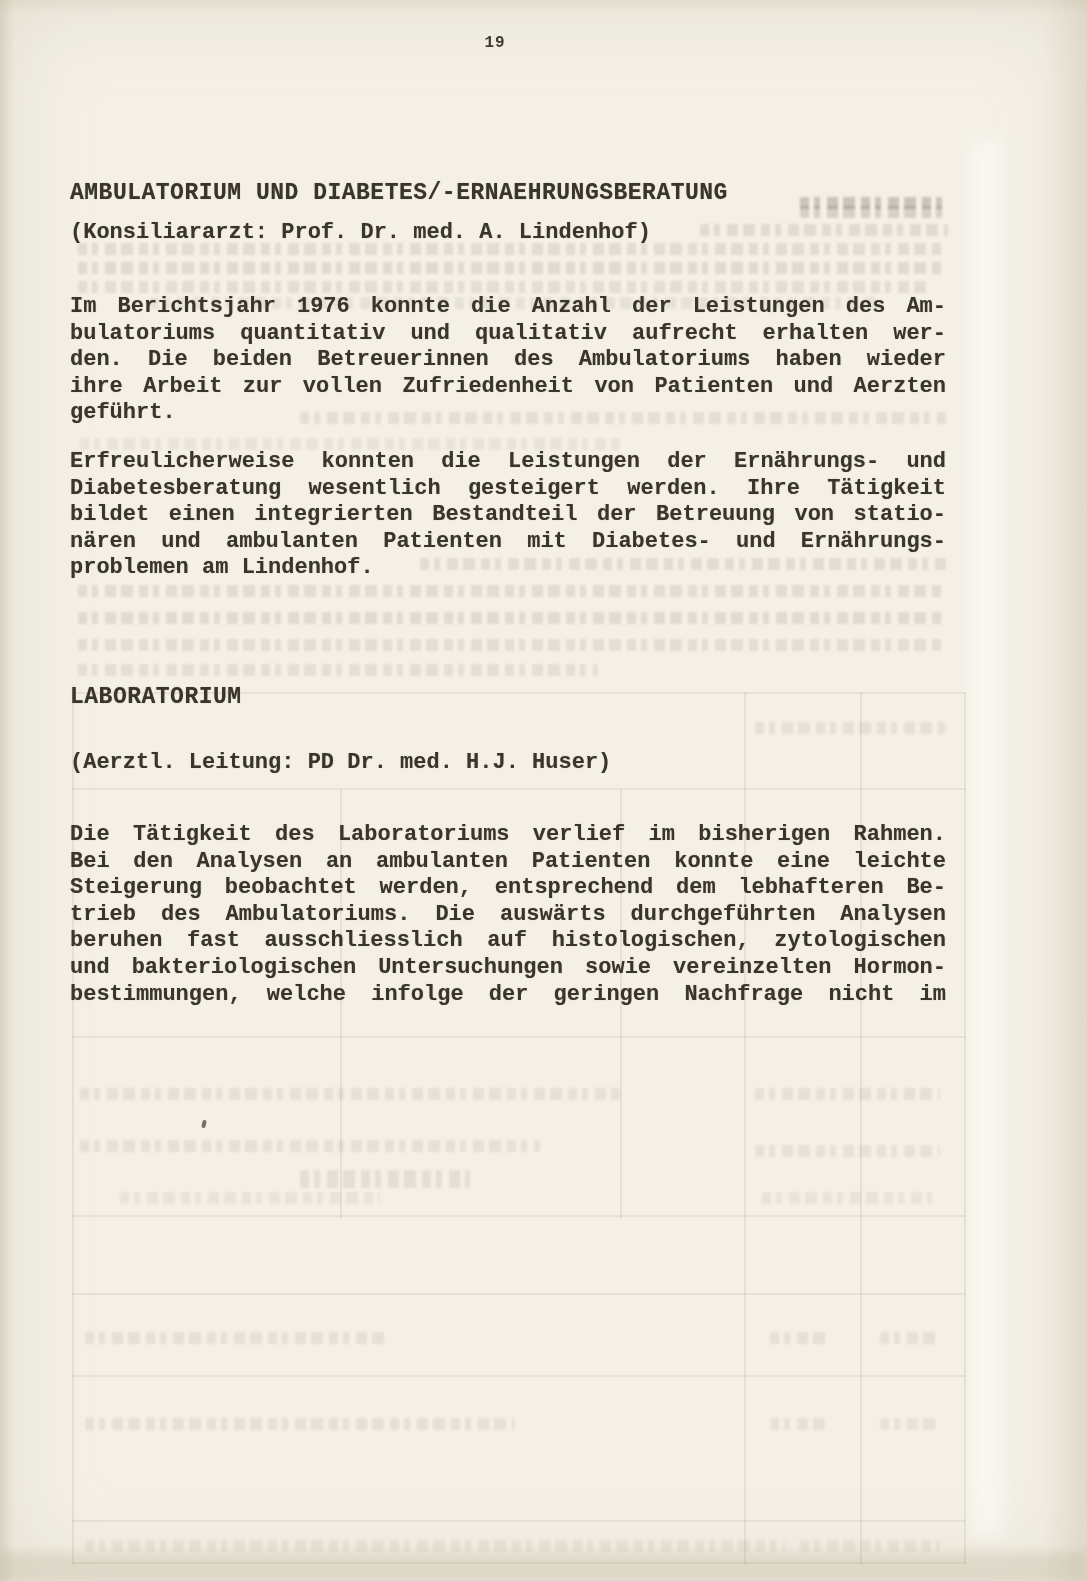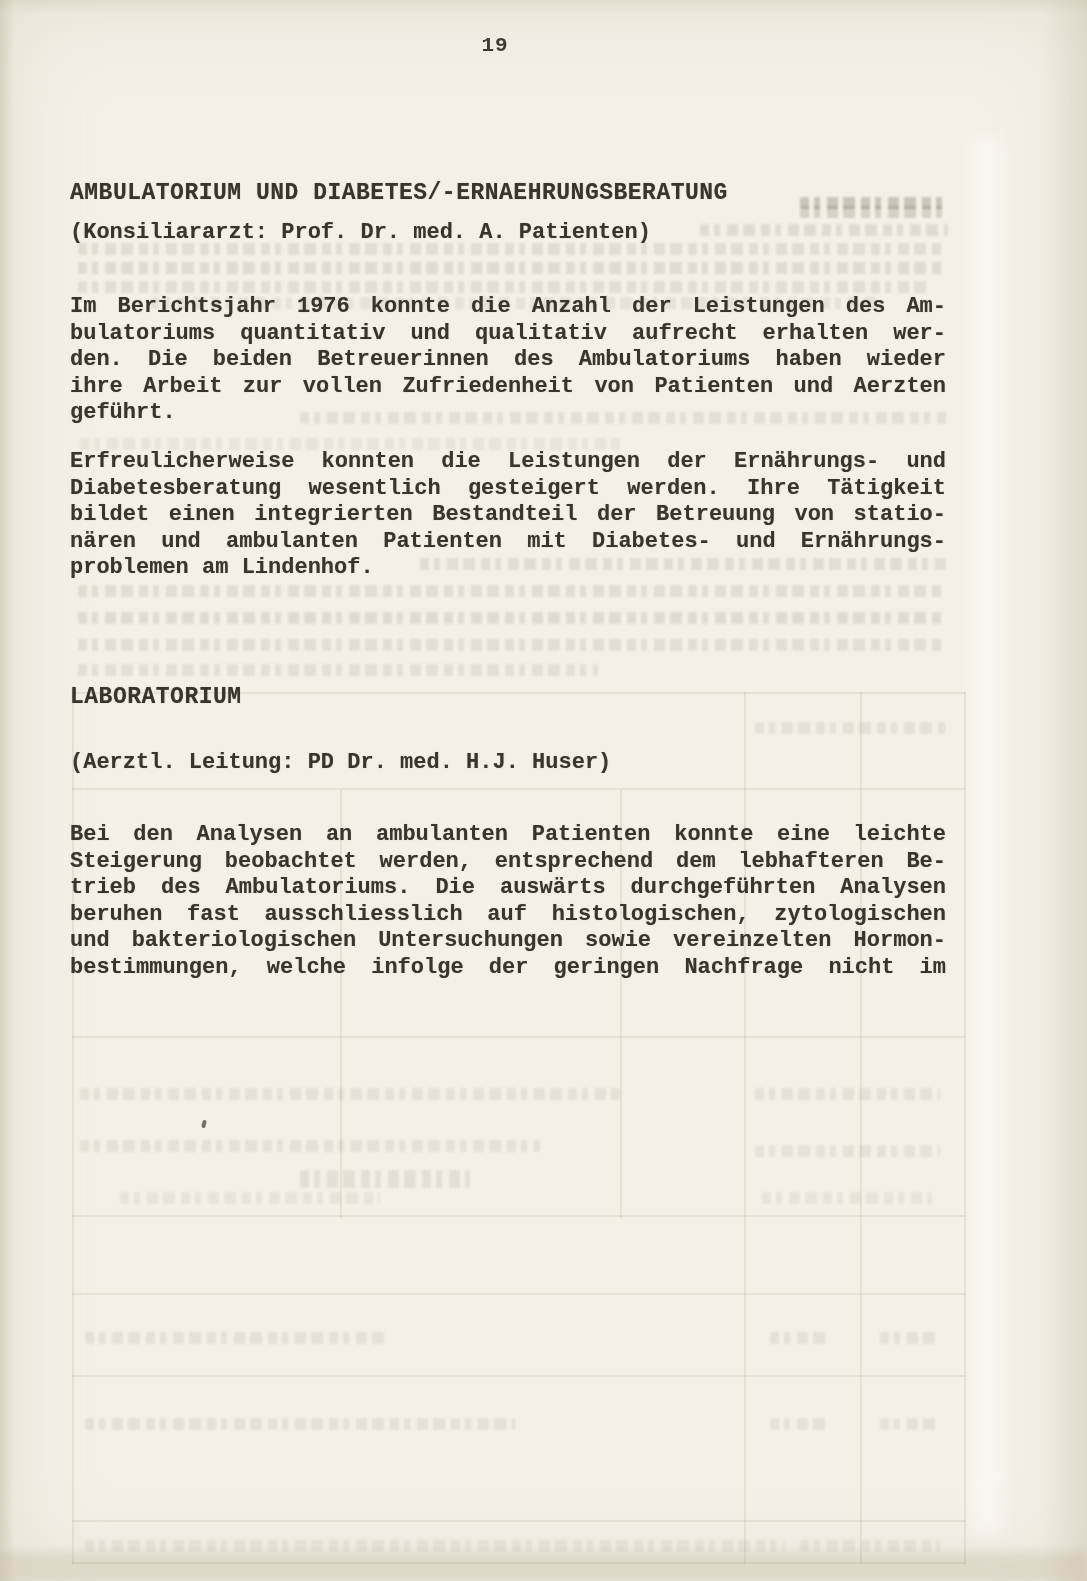--- a/index.html
+++ b/index.html
@@ -9,21 +9,21 @@
     font-family:"Liberation Mono","DejaVu Sans Mono",monospace;
     color:#3a352c;
   }
   .layer{position:absolute;inset:0;}
   .ghost{z-index:1;pointer-events:none;}
   .content{z-index:2;}
   .vignette{z-index:3;pointer-events:none;box-shadow:inset 0 0 90px rgba(180,168,145,.28);}
 
   
   .abs{position:absolute;}
-  .pageno{left:0;width:990px;text-align:center;font-size:21px;font-weight:bold;letter-spacing:1px;}
+  .pageno{left:0;width:990px;text-align:center;font-size:16px;font-weight:bold;letter-spacing:1px;}
   .heading{
     left:70px;font-size:23px;font-weight:bold;letter-spacing:.5px;
     border-bottom:2.6px solid #4842370;border-bottom-color:#49443a;
     padding-bottom:4px;display:inline-block;white-space:nowrap;
     text-shadow:0 0 1px rgba(58,53,44,.45);
   }
   .subline{left:70px;font-size:22px;font-weight:bold;white-space:nowrap;
     text-shadow:0 0 1px rgba(58,53,44,.35);}
   .para{left:70px;width:876px;font-size:22px;font-weight:bold;line-height:26.6px;
     text-shadow:0 0 1px rgba(58,53,44,.35);}
@@ -111,21 +111,21 @@
     <div class="gl" style="left:880px;top:1418px;width:60px;opacity:.09;"></div>
     <div class="gl" style="left:85px;top:1540px;width:700px;opacity:.08;"></div>
     <div class="gl" style="left:800px;top:1540px;width:140px;opacity:.08;"></div>
   </div>
 
   <div class="layer content">
     <div class="abs pageno" style="top:34px;">19</div>
 
     <div class="abs heading" style="top:180px;">AMBULATORIUM UND DIABETES/-ERNAEHRUNGSBERATUNG</div>
 
-    <div class="abs subline" style="top:220px;">(Konsiliararzt: Prof. Dr. med. A. Patienten)</div>
+    <div class="abs subline" style="top:220px;">(Konsiliararzt: Prof. Dr. med. A. Lindenhof)</div>
 
     <div class="abs para" style="top:294px;">
       <div class="jl">Im Berichtsjahr 1976 konnte die Anzahl der Leistungen des Am-</div>
       <div class="jl">bulatoriums quantitativ und qualitativ aufrecht erhalten wer-</div>
       <div class="jl">den. Die beiden Betreuerinnen des Ambulatoriums haben wieder</div>
       <div class="jl">ihre Arbeit zur vollen Zufriedenheit von Patienten und Aerzten</div>
       <div class="jl jlast">geführt.</div>
     </div>
 
     <div class="abs para" style="top:449px;">
@@ -134,20 +134,21 @@
       <div class="jl">bildet einen integrierten Bestandteil der Betreuung von statio-</div>
       <div class="jl">nären und ambulanten Patienten mit Diabetes- und Ernährungs-</div>
       <div class="jl jlast">problemen am Lindenhof.</div>
     </div>
 
     <div class="abs heading" style="top:684px;">LABORATORIUM</div>
 
     <div class="abs subline" style="top:750px;">(Aerztl. Leitung: PD Dr. med. H.J. Huser)</div>
 
     <div class="abs para" style="top:822px;">
+      <div class="jl">Die Tätigkeit des Laboratoriums verlief im bisherigen Rahmen.</div>
       <div class="jl">Bei den Analysen an ambulanten Patienten konnte eine leichte</div>
       <div class="jl">Steigerung beobachtet werden, entsprechend dem lebhafteren Be-</div>
       <div class="jl">trieb des Ambulatoriums. Die auswärts durchgeführten Analysen</div>
       <div class="jl">beruhen fast ausschliesslich auf histologischen, zytologischen</div>
       <div class="jl">und bakteriologischen Untersuchungen sowie vereinzelten Hormon-</div>
       <div class="jl">bestimmungen, welche infolge der geringen Nachfrage nicht im</div>
     </div>
 
     <div class="speck"></div>
   </div>

